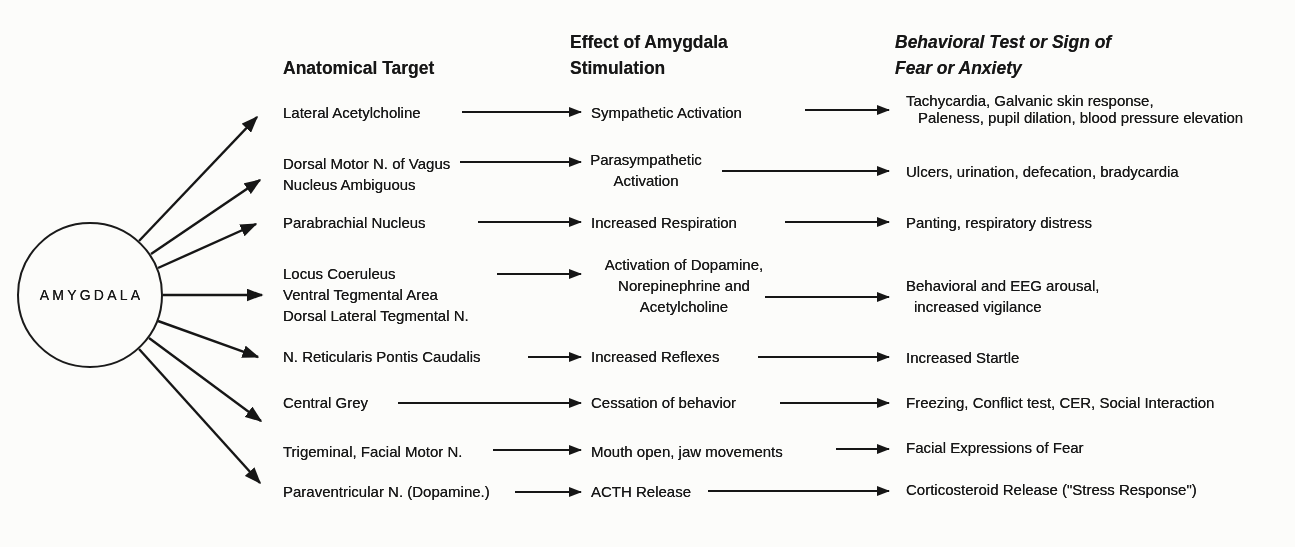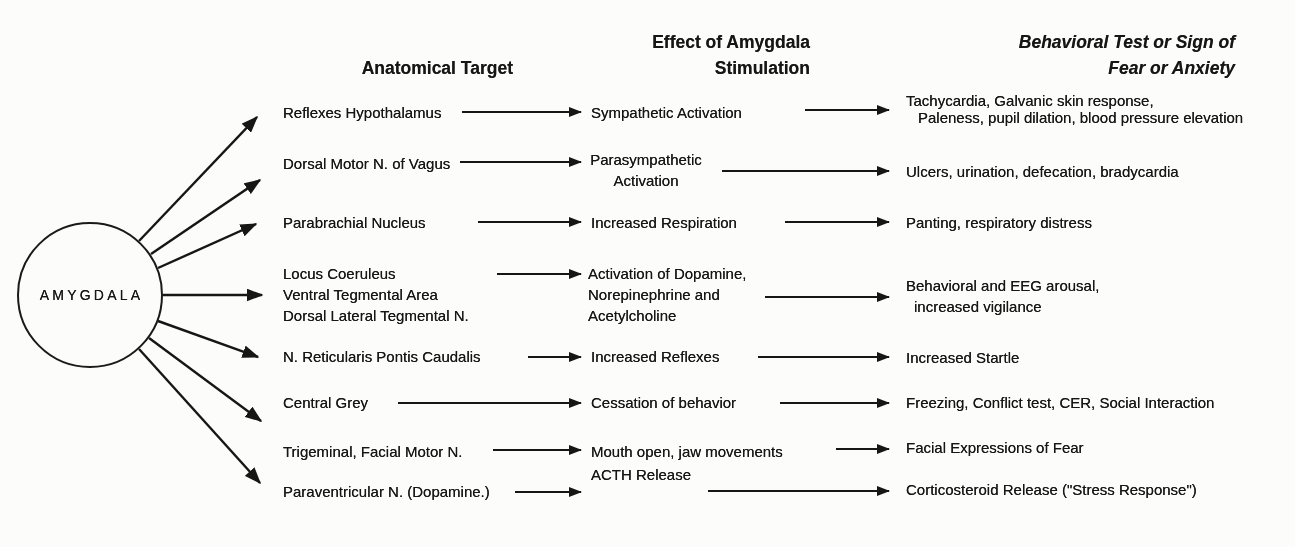--- a/index.html
+++ b/index.html
@@ -13,21 +13,21 @@
     position:absolute;left:17px;top:222px;width:146px;height:146px;
     border:2.5px solid #1a1a1a;border-radius:50%;
     display:flex;align-items:center;justify-content:center;box-sizing:border-box;
   }
   .node-label{
     font-size:14px;letter-spacing:3.2px;font-weight:400;
     text-shadow:0 0 .6px rgba(0,0,0,.85);white-space:nowrap;padding-left:3px;
   }
   .hdr{
     position:absolute;font-weight:700;font-size:17.5px;line-height:26px;
-    text-align:right;text-shadow:0 0 .4px rgba(0,0,0,.6);
+    text-align:left;text-shadow:0 0 .4px rgba(0,0,0,.6);
   }
   #hdr0{left:283px;top:55px;width:230px;}
   #hdr1{left:570px;top:29px;width:240px;}
   #hdr2{left:895px;top:29px;width:340px;font-style:italic;}
   .cell{
     position:absolute;font-size:15px;line-height:17px;white-space:nowrap;
     text-shadow:0 0 .55px rgba(0,0,0,.8);
   }
   .cell div{white-space:nowrap;}
 </style>
@@ -83,31 +83,32 @@
     <div>Effect of Amygdala</div>
     <div>Stimulation</div>
   </div>
   <div class="hdr" id="hdr2">
     <div>Behavioral Test or Sign of</div>
     <div>Fear or Anxiety</div>
   </div>
 
   <div id="rows">
       <div class="cell" style="left: 283px; top: 104px;">
-        <div>Reflexes Hypothalamus</div>
+        <div>Lateral Acetylcholine</div>
       </div>
       <div class="cell" style="left: 591px; top: 104px;">
         <div>Sympathetic Activation</div>
       </div>
       <div class="cell" style="left: 906px; top: 92px; line-height: 17px;">
         <div>Tachycardia, Galvanic skin response,</div>
         <div style="padding-left: 12px;">Paleness, pupil dilation, blood pressure elevation</div>
       </div>
       <div class="cell" style="left: 283px; top: 153px; line-height: 21px;">
         <div>Dorsal Motor N. of Vagus</div>
+        <div>Nucleus Ambiguous</div>
       </div>
       <div class="cell" style="left: 588px; top: 149px; line-height: 21px; width: 116px; text-align: center;">
         <div>Parasympathetic</div>
         <div>Activation</div>
       </div>
       <div class="cell" style="left: 906px; top: 163px;">
         <div>Ulcers, urination, defecation, bradycardia</div>
       </div>
       <div class="cell" style="left: 283px; top: 214px;">
         <div>Parabrachial Nucleus</div>
@@ -116,21 +117,21 @@
         <div>Increased Respiration</div>
       </div>
       <div class="cell" style="left: 906px; top: 214px; text-align: center;">
         <div>Panting, respiratory distress</div>
       </div>
       <div class="cell" style="left: 283px; top: 263px; line-height: 21px;">
         <div>Locus Coeruleus</div>
         <div>Ventral Tegmental Area</div>
         <div>Dorsal Lateral Tegmental N.</div>
       </div>
-      <div class="cell" style="left: 588px; top: 263px; line-height: 21px; width: 192px; ">
+      <div class="cell" style="left: 588px; top: 254px; line-height: 21px; width: 192px; text-align: center;">
         <div>Activation of Dopamine,</div>
         <div>Norepinephrine and</div>
         <div>Acetylcholine</div>
       </div>
       <div class="cell" style="left: 906px; top: 275px; line-height: 21px;">
         <div>Behavioral and EEG arousal,</div>
         <div style="padding-left: 8px;">increased vigilance</div>
       </div>
       <div class="cell" style="left: 283px; top: 348px;">
         <div>N. Reticularis Pontis Caudalis</div>
@@ -155,21 +156,21 @@
       </div>
       <div class="cell" style="left: 591px; top: 443px;">
         <div>Mouth open, jaw movements</div>
       </div>
       <div class="cell" style="left: 906px; top: 439px;">
         <div>Facial Expressions of Fear</div>
       </div>
       <div class="cell" style="left: 283px; top: 483px;">
         <div>Paraventricular N. (Dopamine.)</div>
       </div>
-      <div class="cell" style="left: 591px; top: 466px;">
+      <div class="cell" style="left: 591px; top: 483px;">
         <div>ACTH Release</div>
       </div>
       <div class="cell" style="left: 906px; top: 481px;">
         <div>Corticosteroid Release ("Stress Response")</div>
       </div>
     </div>
 
 </div>
 
 </body></html>

